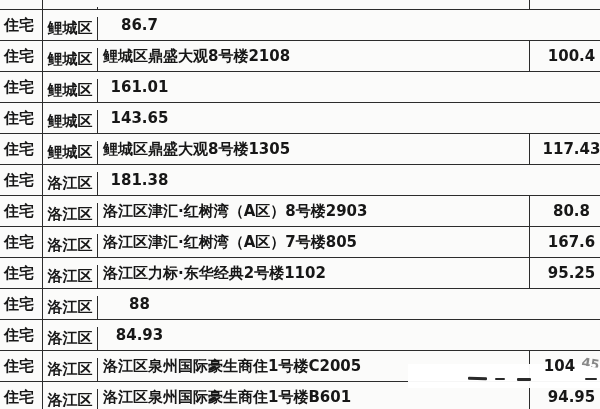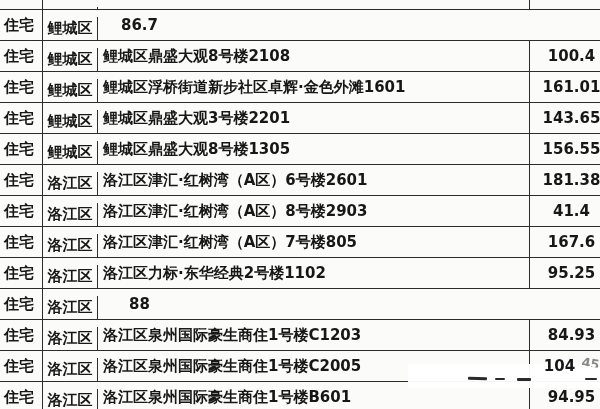--- a/index.html
+++ b/index.html
@@ -81,63 +81,60 @@
       <div class="cell c-address">鲤城区鼎盛大观8号楼2108</div>
       <div class="cell c-value">
         <span class="v-main">100.4</span>
 
       </div>
     </div>
 
     <div class="row">
       <div class="cell c-type">住宅</div>
       <div class="cell c-district">鲤城区</div>
-      <div class="cell c-address">鲤城区浮桥街道新步社区卓辉·金色外滩1601</div>
       <div class="cell c-value">
         <span class="v-main">161.01</span>
 
       </div>
     </div>
 
     <div class="row">
       <div class="cell c-type">住宅</div>
       <div class="cell c-district">鲤城区</div>
-      <div class="cell c-address">鲤城区鼎盛大观3号楼2201</div>
       <div class="cell c-value">
         <span class="v-main">143.65</span>
 
       </div>
     </div>
 
     <div class="row">
       <div class="cell c-type">住宅</div>
       <div class="cell c-district">鲤城区</div>
       <div class="cell c-address">鲤城区鼎盛大观8号楼1305</div>
       <div class="cell c-value">
-        <span class="v-main">156.55</span>
-
-      </div>
-    </div>
-
-    <div class="row">
-      <div class="cell c-type">住宅</div>
-      <div class="cell c-district">洛江区</div>
-      <div class="cell c-address">洛江区津汇·红树湾（A区）6号楼2601</div>
+        <span class="v-main">117.43</span>
+
+      </div>
+    </div>
+
+    <div class="row">
+      <div class="cell c-type">住宅</div>
+      <div class="cell c-district">洛江区</div>
       <div class="cell c-value">
         <span class="v-main">181.38</span>
 
       </div>
     </div>
 
     <div class="row">
       <div class="cell c-type">住宅</div>
       <div class="cell c-district">洛江区</div>
       <div class="cell c-address">洛江区津汇·红树湾（A区）8号楼2903</div>
       <div class="cell c-value">
-        <span class="v-main">41.4</span>
+        <span class="v-main">80.8</span>
 
       </div>
     </div>
 
     <div class="row">
       <div class="cell c-type">住宅</div>
       <div class="cell c-district">洛江区</div>
       <div class="cell c-address">洛江区津汇·红树湾（A区）7号楼805</div>
       <div class="cell c-value">
         <span class="v-main">167.6</span>
@@ -160,21 +157,20 @@
       <div class="cell c-district">洛江区</div>
       <div class="cell c-value">
         <span class="v-main">88</span>
 
       </div>
     </div>
 
     <div class="row">
       <div class="cell c-type">住宅</div>
       <div class="cell c-district">洛江区</div>
-      <div class="cell c-address">洛江区泉州国际豪生商住1号楼C1203</div>
       <div class="cell c-value">
         <span class="v-main">84.93</span>
 
       </div>
     </div>
 
     <div class="row">
       <div class="cell c-type">住宅</div>
       <div class="cell c-district">洛江区</div>
       <div class="cell c-address">洛江区泉州国际豪生商住1号楼C2005</div>

